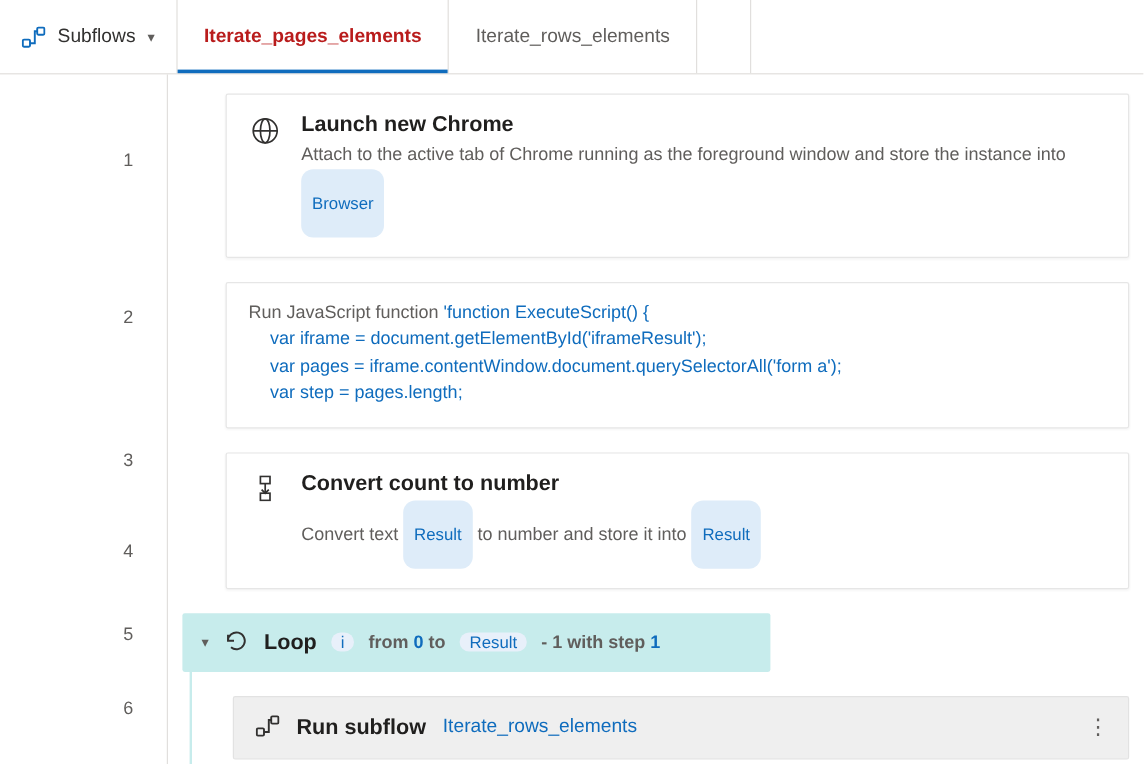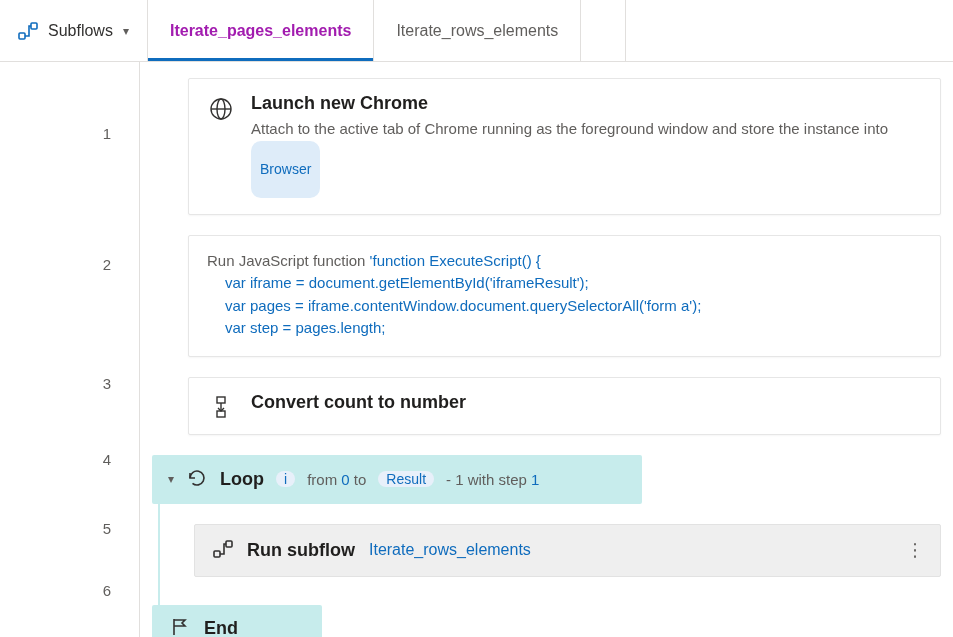--- a/index.html
+++ b/index.html
@@ -36,21 +36,21 @@
       display: flex;
       align-items: center;
       padding: 0 22px;
       border-right: 1px solid #e1dfdd;
       cursor: pointer;
       font-size: 16px;
       color: #605e5c;
       position: relative;
     }
     .tab.active {
-      color: #a21caf;
+      color: #b91c1c;
       font-weight: 600;
     }
     .tab.active::after {
       content: "";
       position: absolute;
       left: 0; right: 0; bottom: 0;
       height: 3px;
       background: #0f6cbd;
     }
     .workspace {
@@ -131,20 +131,21 @@
       width: 490px;
     }
     .loop-row .loop-title {
       font-size: 18px;
       font-weight: 600;
       color: #201f1e;
     }
     .loop-row .txt {
       font-size: 15px;
       color: #605e5c;
+      font-weight: bold;
     }
     .mini-pill {
       display: inline-block;
       background: #e8f0fa;
       color: #0f6cbd;
       padding: 0 8px;
       border-radius: 9px;
       font-size: 14px;
     }
     .blue { color: #0f6cbd; }
@@ -280,20 +281,26 @@
       <div class="icon-col">
         <svg width="20" height="22" viewBox="0 0 20 22" fill="none" stroke="#323130" stroke-width="1.4">
           <rect x="6" y="1" width="8" height="6"></rect>
           <rect x="6" y="15" width="8" height="6"></rect>
           <path d="M10 7 V15"></path>
           <path d="M7 12 L10 15 L13 12"></path>
         </svg>
       </div>
       <div class="content-col">
         <div class="action-title">Convert count to number</div>
+        <div class="action-desc">
+          <span>Convert text </span>
+          <span class="var-pill">Result</span>
+          <span> to number and store it into </span>
+          <span class="var-pill">Result</span>
+        </div>
       </div>
     </div>
 
     <div class="loop-container">
       <div class="loop-row">
         <span class="chev-small">▾</span>
         <span>
           <svg width="22" height="22" viewBox="0 0 22 22" fill="none" stroke="#323130" stroke-width="1.6">
             <path d="M4 11 a7 7 0 1 1 2.5 5.4"></path>
             <path d="M4 6 L4 11 L9 11"></path>

